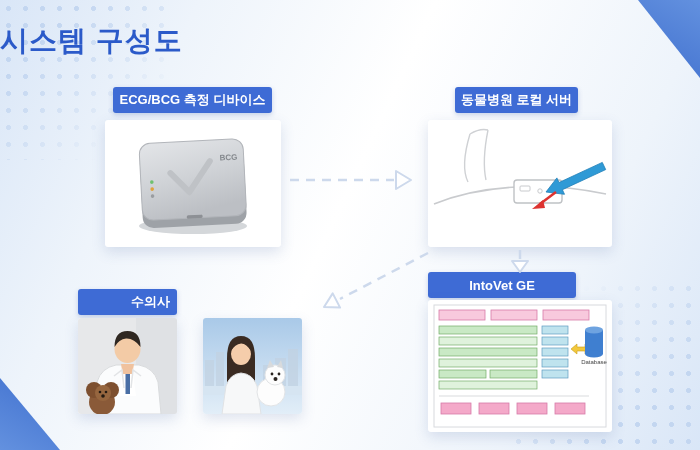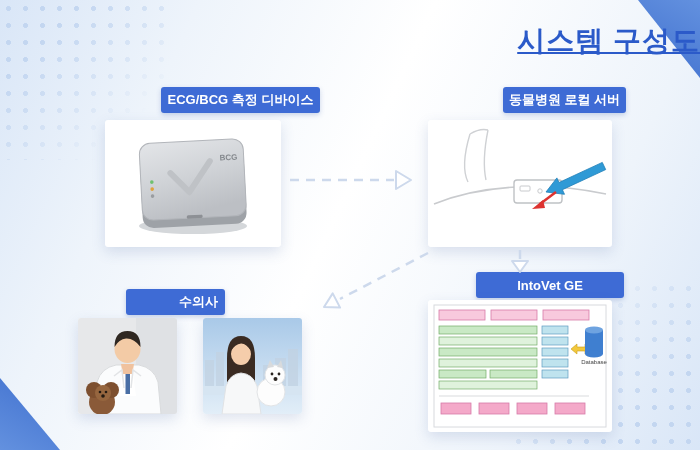--- a/index.html
+++ b/index.html
@@ -26,30 +26,29 @@
   .corner { position:absolute; }
   .corner-tr { top:0; right:0; width:62px; height:78px;
     background:linear-gradient(210deg,#6391df,#3f6fce);
     clip-path:polygon(0 0, 100% 0, 100% 100%); }
   .corner-bl { bottom:0; left:0; width:60px; height:72px;
     background:linear-gradient(30deg,#6391df,#3f6fce);
     clip-path:polygon(0 0, 0 100%, 100% 100%); }
 
   .title {
     position:absolute; left:0; top:22px; width:100%;
-    text-align:right; font-size:28px; font-weight:bold;
-    color:#2b5ac9; letter-spacing:1px;text-decoration:underline;
+    text-align:left; font-size:28px; font-weight:bold;
+    color:#2b5ac9; letter-spacing:1px;
   }
 
   .pill {
     position:absolute; height:26px; background:#3e6bd5; color:#ffffff;
     display:flex; align-items:center; justify-content:center;
     font-size:13px; font-weight:600; border-radius:3px;
     box-shadow:0 2px 5px rgba(60,95,170,.25);
-    margin-left:48px;
   }
 
   .card {
     position:absolute; background:#ffffff; border-radius:3px;
     box-shadow:0 5px 14px rgba(70,100,160,.18);
     display:flex; align-items:center; justify-content:center; overflow:hidden;
   }
 
   .arrows { position:absolute; left:0; top:0; width:700px; height:450px; pointer-events:none; }
 

